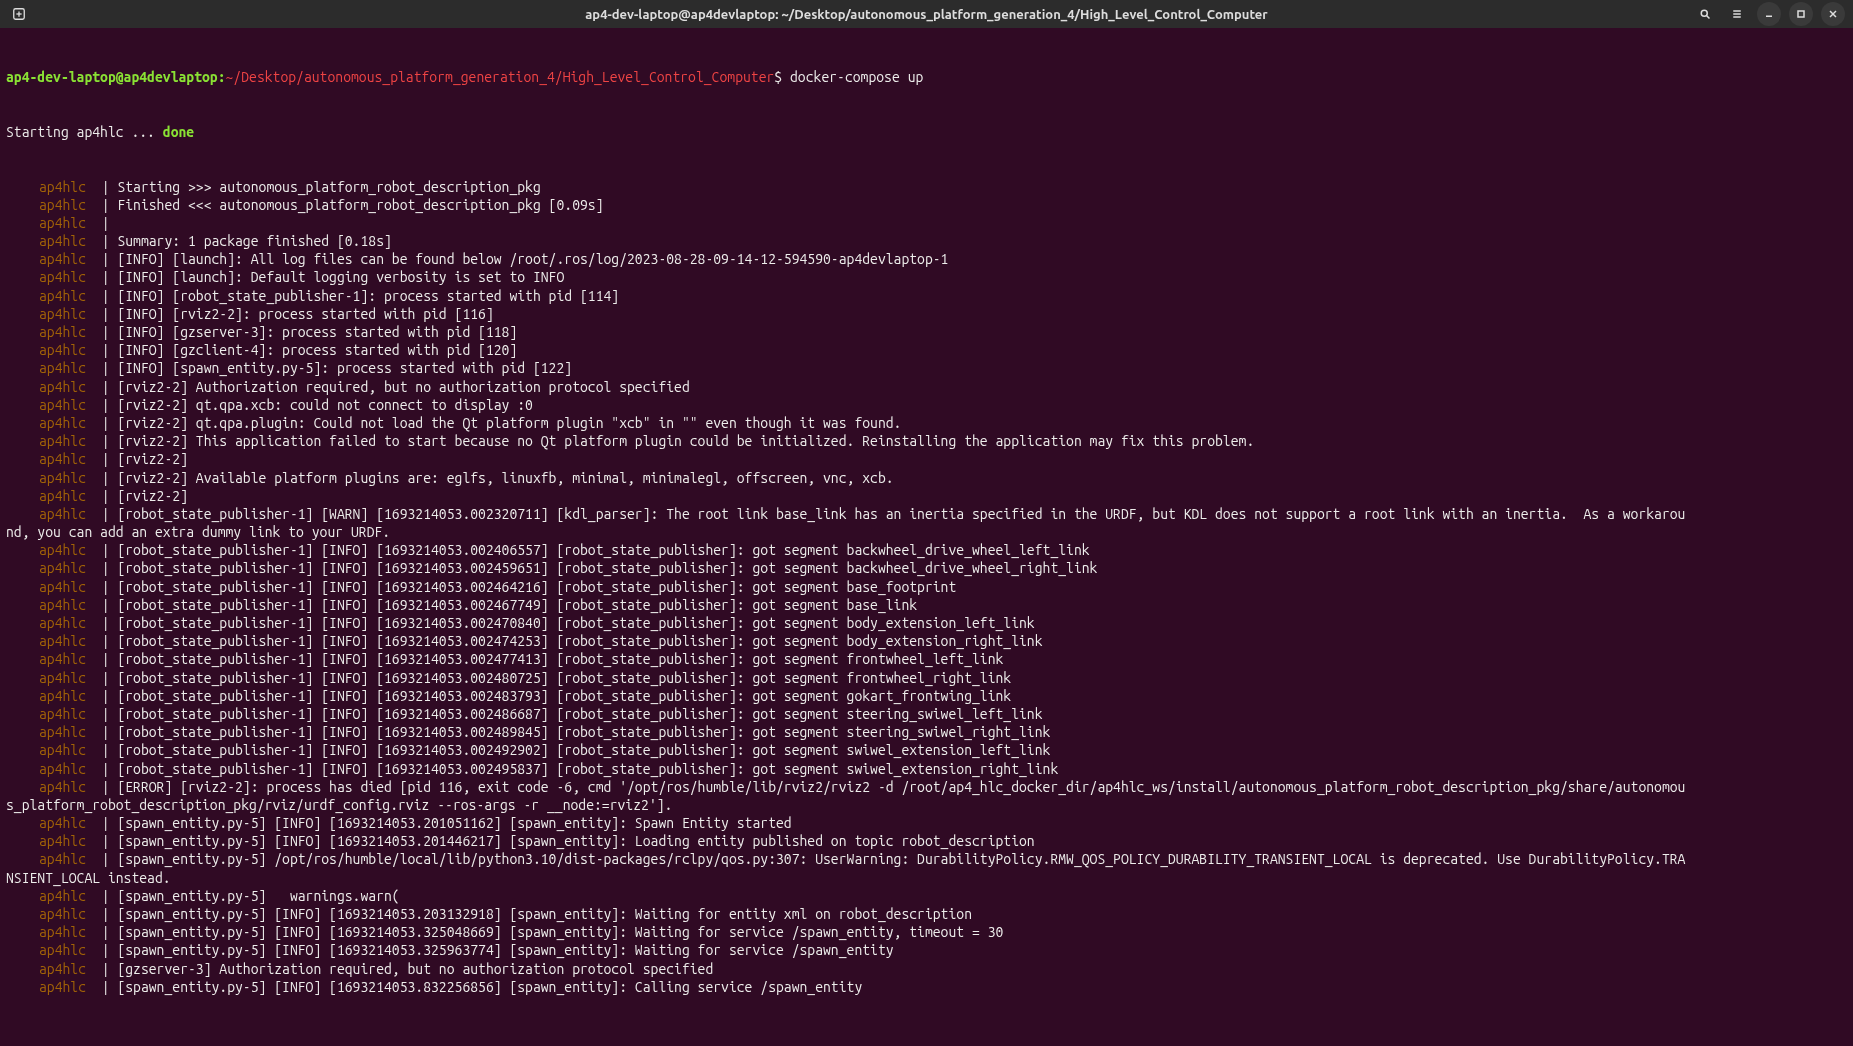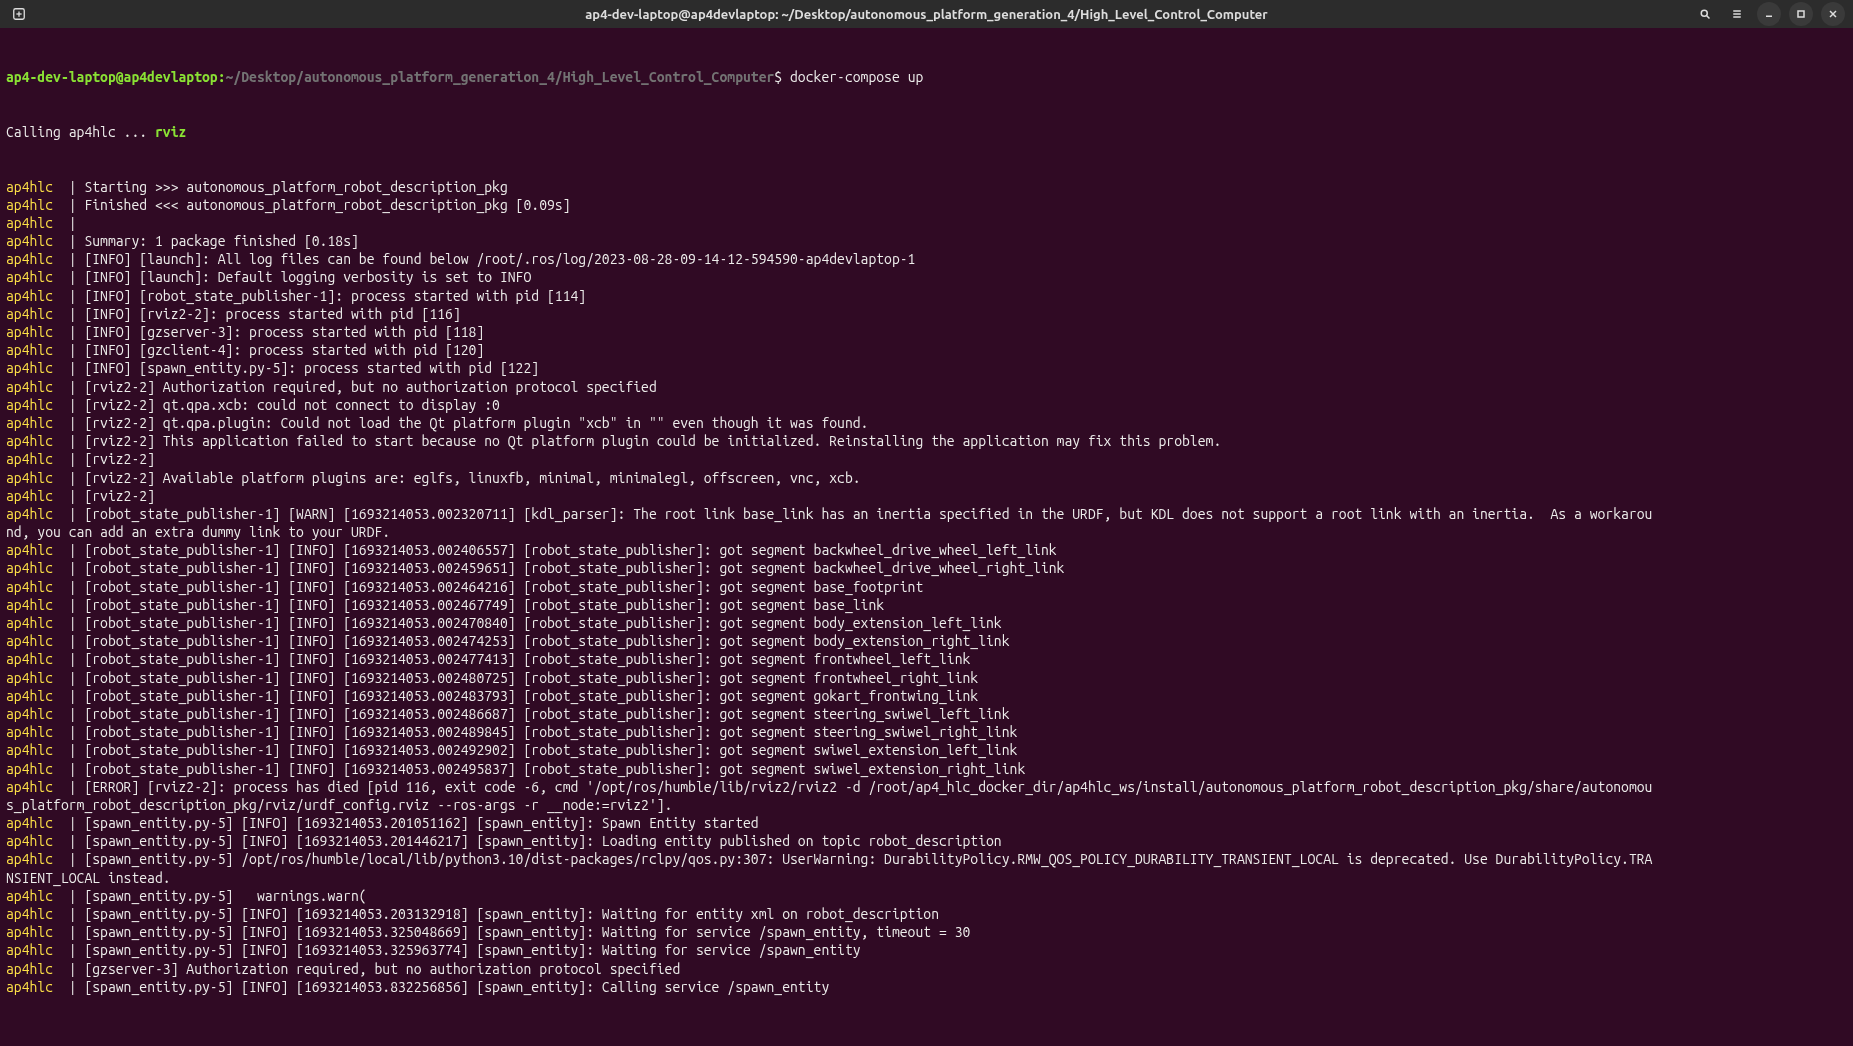--- a/index.html
+++ b/index.html
@@ -49,22 +49,22 @@
   }
   .titlebar .btn svg { width: 12px; height: 12px; stroke: #ddd; fill: none; stroke-width: 2; }
   .titlebar .winbtn { border-radius: 50%; background: #3a3a3a; }
   .terminal {
     padding: 4px 6px;
     white-space: pre;
     overflow: hidden;
   }
   .line { white-space: pre-wrap; word-break: break-all; }
   .green { color: #8ae234; font-weight: bold; }
-  .blue  { color: #737373; font-weight: bold; margin-top: 40px; }
-  .cyan  { color: #fde047; }
+  .blue  { color: #ef4444; font-weight: normal; margin-top: 40px; }
+  .cyan  { color: #a16207; margin-left: 33px; }
   .white { color: #eeeeec; }
 </style>
 </head>
 <body>
 
 <div class="titlebar">
   <div class="tab-icon">
     <svg viewBox="0 0 16 16">
         <rect x="2" y="2" width="12" height="12" rx="2" fill="none" stroke="#ddd" stroke-width="1.5"></rect>
         <line x1="8" y1="5" x2="8" y2="11" stroke="#ddd" stroke-width="1.5"></line>
@@ -100,15 +100,15 @@
       <svg viewBox="0 0 16 16">
           <line x1="4" y1="4" x2="12" y2="12"></line>
           <line x1="12" y1="4" x2="4" y2="12"></line>
         </svg>
     </div>
   </div>
 </div>
 
 <div class="terminal">
   <div class="line"><span class="green">ap4-dev-laptop@ap4devlaptop:</span><span class="blue">~/Desktop/autonomous_platform_generation_4/High_Level_Control_Computer</span><span class="white">$</span> <span class="white">docker-compose up</span></div>
-  <div class="line"><span class="white">Calling ap4hlc ... </span><span class="green">rviz</span></div>
+  <div class="line"><span class="white">Starting ap4hlc ... </span><span class="green">done</span></div>
   <div id="log-lines"><div class="line"><span class="cyan">ap4hlc</span><span class="white">  | </span><span class="white">Starting &gt;&gt;&gt; autonomous_platform_robot_description_pkg</span></div><div class="line"><span class="cyan">ap4hlc</span><span class="white">  | </span><span class="white">Finished &lt;&lt;&lt; autonomous_platform_robot_description_pkg [0.09s]</span></div><div class="line"><span class="cyan">ap4hlc</span><span class="white">  | </span><span class="white"></span></div><div class="line"><span class="cyan">ap4hlc</span><span class="white">  | </span><span class="white">Summary: 1 package finished [0.18s]</span></div><div class="line"><span class="cyan">ap4hlc</span><span class="white">  | </span><span class="white">[INFO] [launch]: All log files can be found below /root/.ros/log/2023-08-28-09-14-12-594590-ap4devlaptop-1</span></div><div class="line"><span class="cyan">ap4hlc</span><span class="white">  | </span><span class="white">[INFO] [launch]: Default logging verbosity is set to INFO</span></div><div class="line"><span class="cyan">ap4hlc</span><span class="white">  | </span><span class="white">[INFO] [robot_state_publisher-1]: process started with pid [114]</span></div><div class="line"><span class="cyan">ap4hlc</span><span class="white">  | </span><span class="white">[INFO] [rviz2-2]: process started with pid [116]</span></div><div class="line"><span class="cyan">ap4hlc</span><span class="white">  | </span><span class="white">[INFO] [gzserver-3]: process started with pid [118]</span></div><div class="line"><span class="cyan">ap4hlc</span><span class="white">  | </span><span class="white">[INFO] [gzclient-4]: process started with pid [120]</span></div><div class="line"><span class="cyan">ap4hlc</span><span class="white">  | </span><span class="white">[INFO] [spawn_entity.py-5]: process started with pid [122]</span></div><div class="line"><span class="cyan">ap4hlc</span><span class="white">  | </span><span class="white">[rviz2-2] Authorization required, but no authorization protocol specified</span></div><div class="line"><span class="cyan">ap4hlc</span><span class="white">  | </span><span class="white">[rviz2-2] qt.qpa.xcb: could not connect to display :0</span></div><div class="line"><span class="cyan">ap4hlc</span><span class="white">  | </span><span class="white">[rviz2-2] qt.qpa.plugin: Could not load the Qt platform plugin "xcb" in "" even though it was found.</span></div><div class="line"><span class="cyan">ap4hlc</span><span class="white">  | </span><span class="white">[rviz2-2] This application failed to start because no Qt platform plugin could be initialized. Reinstalling the application may fix this problem.</span></div><div class="line"><span class="cyan">ap4hlc</span><span class="white">  | </span><span class="white">[rviz2-2] </span></div><div class="line"><span class="cyan">ap4hlc</span><span class="white">  | </span><span class="white">[rviz2-2] Available platform plugins are: eglfs, linuxfb, minimal, minimalegl, offscreen, vnc, xcb.</span></div><div class="line"><span class="cyan">ap4hlc</span><span class="white">  | </span><span class="white">[rviz2-2] </span></div><div class="line"><span class="cyan">ap4hlc</span><span class="white">  | </span><span class="white">[robot_state_publisher-1] [WARN] [1693214053.002320711] [kdl_parser]: The root link base_link has an inertia specified in the URDF, but KDL does not support a root link with an inertia.  As a workarou</span></div><div class="line white">nd, you can add an extra dummy link to your URDF.</div><div class="line"><span class="cyan">ap4hlc</span><span class="white">  | </span><span class="white">[robot_state_publisher-1] [INFO] [1693214053.002406557] [robot_state_publisher]: got segment backwheel_drive_wheel_left_link</span></div><div class="line"><span class="cyan">ap4hlc</span><span class="white">  | </span><span class="white">[robot_state_publisher-1] [INFO] [1693214053.002459651] [robot_state_publisher]: got segment backwheel_drive_wheel_right_link</span></div><div class="line"><span class="cyan">ap4hlc</span><span class="white">  | </span><span class="white">[robot_state_publisher-1] [INFO] [1693214053.002464216] [robot_state_publisher]: got segment base_footprint</span></div><div class="line"><span class="cyan">ap4hlc</span><span class="white">  | </span><span class="white">[robot_state_publisher-1] [INFO] [1693214053.002467749] [robot_state_publisher]: got segment base_link</span></div><div class="line"><span class="cyan">ap4hlc</span><span class="white">  | </span><span class="white">[robot_state_publisher-1] [INFO] [1693214053.002470840] [robot_state_publisher]: got segment body_extension_left_link</span></div><div class="line"><span class="cyan">ap4hlc</span><span class="white">  | </span><span class="white">[robot_state_publisher-1] [INFO] [1693214053.002474253] [robot_state_publisher]: got segment body_extension_right_link</span></div><div class="line"><span class="cyan">ap4hlc</span><span class="white">  | </span><span class="white">[robot_state_publisher-1] [INFO] [1693214053.002477413] [robot_state_publisher]: got segment frontwheel_left_link</span></div><div class="line"><span class="cyan">ap4hlc</span><span class="white">  | </span><span class="white">[robot_state_publisher-1] [INFO] [1693214053.002480725] [robot_state_publisher]: got segment frontwheel_right_link</span></div><div class="line"><span class="cyan">ap4hlc</span><span class="white">  | </span><span class="white">[robot_state_publisher-1] [INFO] [1693214053.002483793] [robot_state_publisher]: got segment gokart_frontwing_link</span></div><div class="line"><span class="cyan">ap4hlc</span><span class="white">  | </span><span class="white">[robot_state_publisher-1] [INFO] [1693214053.002486687] [robot_state_publisher]: got segment steering_swiwel_left_link</span></div><div class="line"><span class="cyan">ap4hlc</span><span class="white">  | </span><span class="white">[robot_state_publisher-1] [INFO] [1693214053.002489845] [robot_state_publisher]: got segment steering_swiwel_right_link</span></div><div class="line"><span class="cyan">ap4hlc</span><span class="white">  | </span><span class="white">[robot_state_publisher-1] [INFO] [1693214053.002492902] [robot_state_publisher]: got segment swiwel_extension_left_link</span></div><div class="line"><span class="cyan">ap4hlc</span><span class="white">  | </span><span class="white">[robot_state_publisher-1] [INFO] [1693214053.002495837] [robot_state_publisher]: got segment swiwel_extension_right_link</span></div><div class="line"><span class="cyan">ap4hlc</span><span class="white">  | </span><span class="white">[ERROR] [rviz2-2]: process has died [pid 116, exit code -6, cmd '/opt/ros/humble/lib/rviz2/rviz2 -d /root/ap4_hlc_docker_dir/ap4hlc_ws/install/autonomous_platform_robot_description_pkg/share/autonomou</span></div><div class="line white">s_platform_robot_description_pkg/rviz/urdf_config.rviz --ros-args -r __node:=rviz2'].</div><div class="line"><span class="cyan">ap4hlc</span><span class="white">  | </span><span class="white">[spawn_entity.py-5] [INFO] [1693214053.201051162] [spawn_entity]: Spawn Entity started</span></div><div class="line"><span class="cyan">ap4hlc</span><span class="white">  | </span><span class="white">[spawn_entity.py-5] [INFO] [1693214053.201446217] [spawn_entity]: Loading entity published on topic robot_description</span></div><div class="line"><span class="cyan">ap4hlc</span><span class="white">  | </span><span class="white">[spawn_entity.py-5] /opt/ros/humble/local/lib/python3.10/dist-packages/rclpy/qos.py:307: UserWarning: DurabilityPolicy.RMW_QOS_POLICY_DURABILITY_TRANSIENT_LOCAL is deprecated. Use DurabilityPolicy.TRA</span></div><div class="line white">NSIENT_LOCAL instead.</div><div class="line"><span class="cyan">ap4hlc</span><span class="white">  | </span><span class="white">[spawn_entity.py-5]   warnings.warn(</span></div><div class="line"><span class="cyan">ap4hlc</span><span class="white">  | </span><span class="white">[spawn_entity.py-5] [INFO] [1693214053.203132918] [spawn_entity]: Waiting for entity xml on robot_description</span></div><div class="line"><span class="cyan">ap4hlc</span><span class="white">  | </span><span class="white">[spawn_entity.py-5] [INFO] [1693214053.325048669] [spawn_entity]: Waiting for service /spawn_entity, timeout = 30</span></div><div class="line"><span class="cyan">ap4hlc</span><span class="white">  | </span><span class="white">[spawn_entity.py-5] [INFO] [1693214053.325963774] [spawn_entity]: Waiting for service /spawn_entity</span></div><div class="line"><span class="cyan">ap4hlc</span><span class="white">  | </span><span class="white">[gzserver-3] Authorization required, but no authorization protocol specified</span></div><div class="line"><span class="cyan">ap4hlc</span><span class="white">  | </span><span class="white">[spawn_entity.py-5] [INFO] [1693214053.832256856] [spawn_entity]: Calling service /spawn_entity</span></div></div>
 </div>
 
 </body></html>

